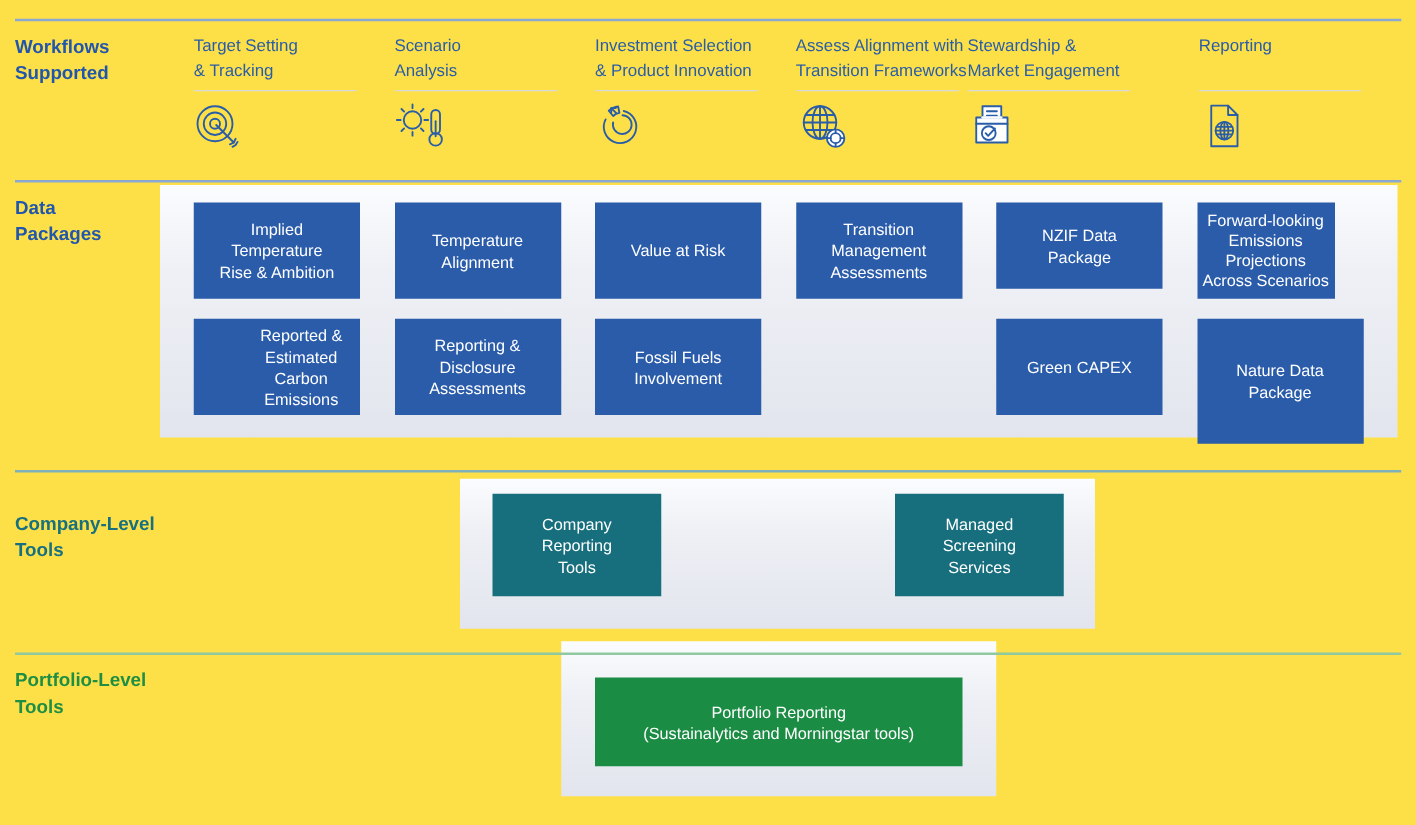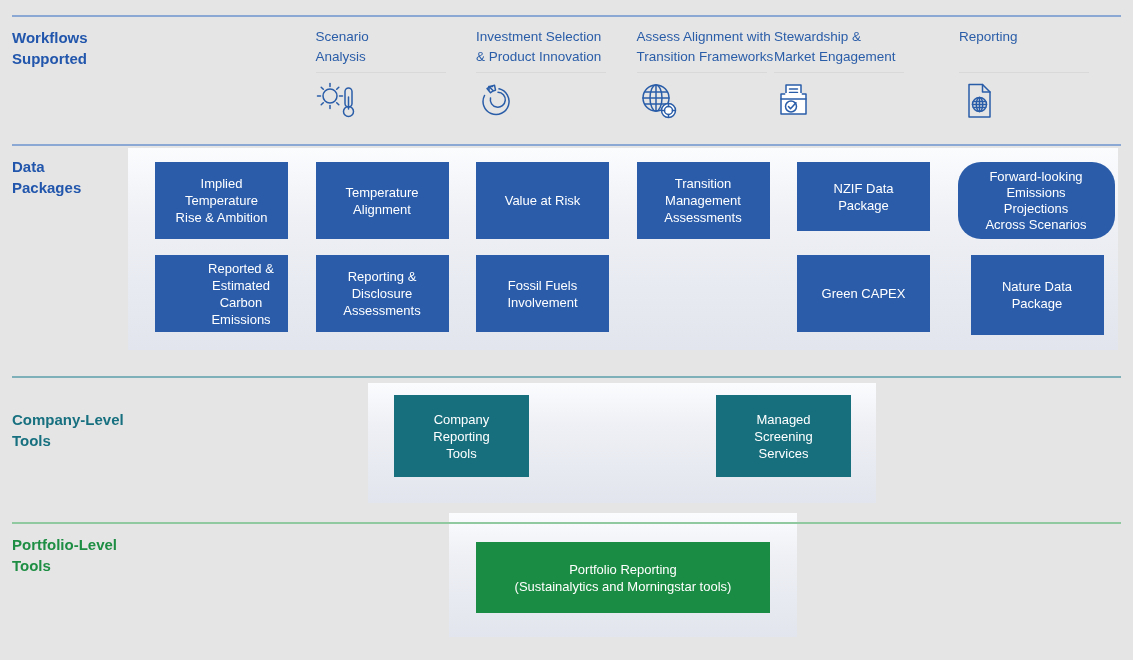--- a/index.html
+++ b/index.html
@@ -1,17 +1,17 @@
 <!DOCTYPE html>
 <html><head>
 <meta charset="utf-8">
 <style>
   html,body{margin:0;padding:0;background:#ffffff;}
   body{font-family:"Liberation Sans", sans-serif; -webkit-font-smoothing:antialiased;}
-  #canvas{position:relative;width:1133px;height:660px;background:#e5e5e5;overflow:hidden;}
+  #canvas{position:relative;width:1133px;height:660px;background:#fde047;overflow:hidden;}
 
   .divider{position:absolute;left:12px;width:1109px;}
   .divider.blue{height:2px;background:#8ba7d3;}
   .divider.teal{height:1.5px;background:#7eb0ba;}
   .divider.green{height:1.5px;background:#90c8a0;}
 
   .section-heading{position:absolute;left:12px;font-size:15px;font-weight:bold;
     line-height:21px;white-space:pre-line;}
   .section-heading.blue{color:#2156ac;}
   .section-heading.teal{color:#17707f;}
@@ -35,20 +35,35 @@
 </style>
 </head>
 <body>
 
 <div id="canvas">
 
   <div class="divider blue" style="top:15px;"></div>
   <div class="section-heading blue" style="top:27px;width:120px;">Workflows
 Supported</div>
 
+  <div class="wf-col" style="left:155px;">
+    <div class="wf-col-label">Target Setting
+&amp; Tracking</div>
+    <div class="wf-sep"></div>
+    <div class="wf-icon">
+      <svg width="42" height="42" viewBox="0 0 42 42" fill="none" stroke="#2a5da8" stroke-width="1.5" stroke-linecap="round" stroke-linejoin="round">
+        <circle cx="17" cy="19" r="14"></circle>
+        <circle cx="17" cy="19" r="9"></circle>
+        <circle cx="17" cy="19" r="4"></circle>
+        <line x1="18" y1="20" x2="32" y2="34"></line>
+        <path d="M29 35.5 l3 -1.5 l1.5 -3"></path>
+        <path d="M31 37.5 l2.5 -1.5 l1.5 -2.5"></path>
+      </svg>
+    </div>
+  </div>
 
   <div class="wf-col" style="left:315.5px;">
     <div class="wf-col-label">Scenario
 Analysis</div>
     <div class="wf-sep"></div>
     <div class="wf-icon">
       <svg width="42" height="42" viewBox="0 0 42 42" fill="none" stroke="#2a5da8" stroke-width="1.5" stroke-linecap="round" stroke-linejoin="round">
         <circle cx="14" cy="16" r="7"></circle>
         <line x1="14" y1="3.5" x2="14" y2="6.5"></line>
         <line x1="14" y1="25.5" x2="14" y2="28.5"></line>
@@ -146,35 +161,35 @@
 Temperature
 Rise &amp; Ambition</div>
   <div class="box blue" style="left:315.5px;top:162px;width:133px;height:77px;">Temperature
 Alignment</div>
   <div class="box blue" style="left:476px;top:162px;width:133px;height:77px;">Value at Risk</div>
   <div class="box blue" style="left:636.5px;top:162px;width:133px;height:77px;">Transition
 Management
 Assessments</div>
   <div class="box blue" style="left:797px;top:162px;width:133px;height:69px;">NZIF Data
 Package</div>
-  <div class="box blue" style="left:957.5px;top:162px;width:157px;height:77px;line-height:16px;border-radius:23px;">Forward-looking
+  <div class="box blue" style="left:957.5px;top:162px;width:110px;height:77px;line-height:16px;">Forward-looking
 Emissions
 Projections
 Across Scenarios</div>
 
   <div class="box blue" style="left:155px;top:255px;width:133px;height:77px;padding-left:43px;">Reported &amp;
 Estimated Carbon
 Emissions</div>
   <div class="box blue" style="left:315.5px;top:255px;width:133px;height:77px;">Reporting &amp;
 Disclosure
 Assessments</div>
   <div class="box blue" style="left:476px;top:255px;width:133px;height:77px;">Fossil Fuels
 Involvement</div>
   <div class="box blue" style="left:797px;top:255px;width:133px;height:77px;">Green CAPEX</div>
-  <div class="box blue" style="left:957.5px;top:255px;width:133px;height:80px;margin-left:13px;">Nature Data
+  <div class="box blue" style="left:957.5px;top:255px;width:133px;height:100px;">Nature Data
 Package</div>
 
   <div class="divider teal" style="top:376px;"></div>
   <div class="section-heading teal" style="top:409px;width:130px;">Company-Level
 Tools</div>
   <div class="panel" style="left:368px;top:383px;width:508px;height:120px;"></div>
 
   <div class="box tealbox" style="left:394px;top:395px;width:135px;height:82px;">Company
 Reporting
 Tools</div>

